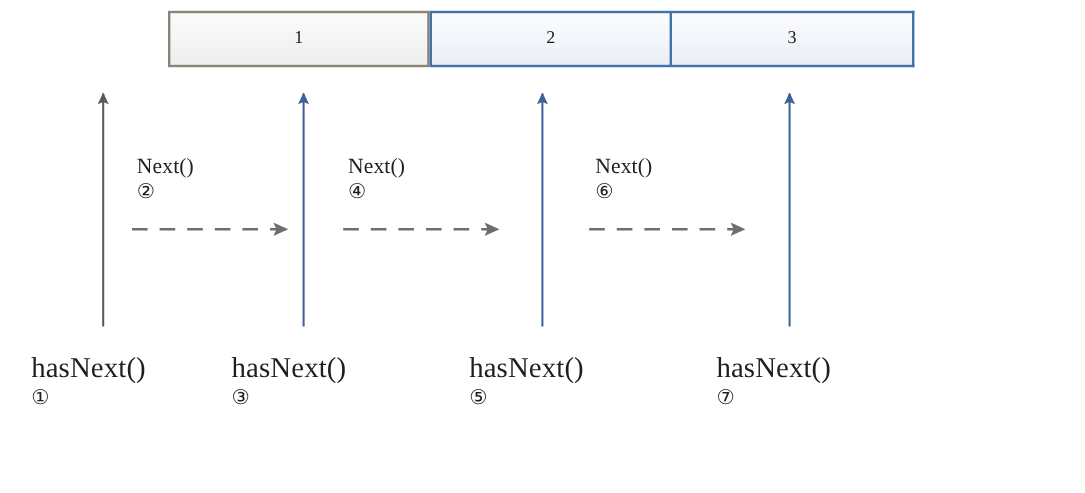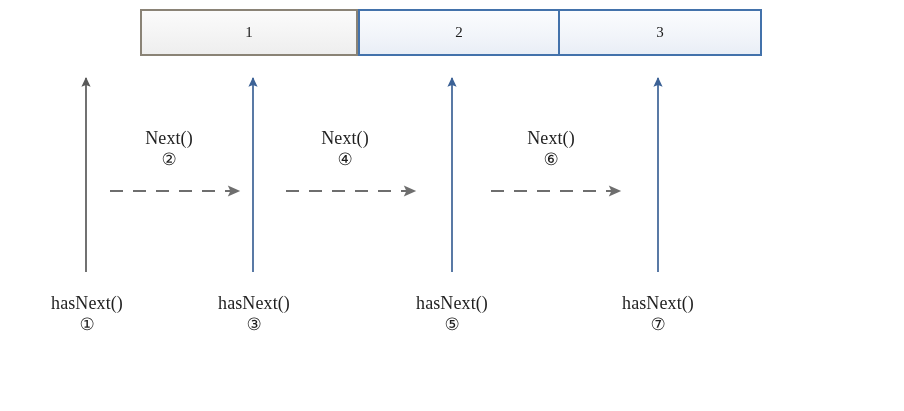--- a/index.html
+++ b/index.html
@@ -61,28 +61,27 @@
     position: absolute;
     left: 0;
     top: 0;
     width: 904px;
     height: 411px;
   }
 
   
   .label-group {
     position: absolute;
-    text-align: center;
     color: #1f1f1f;
     line-height: 1.18;
     white-space: nowrap;
   }
   .label-text {
     display: block;
-    font-size: 18px;
+    font-size: 24px;
     letter-spacing: 0.1px;
   }
   .label-circle {
     display: block;
     font-size: 17px;
     margin-top: 1px;
   }
   .next-group .label-text { font-size: 18px; }
 </style>
 </head>

